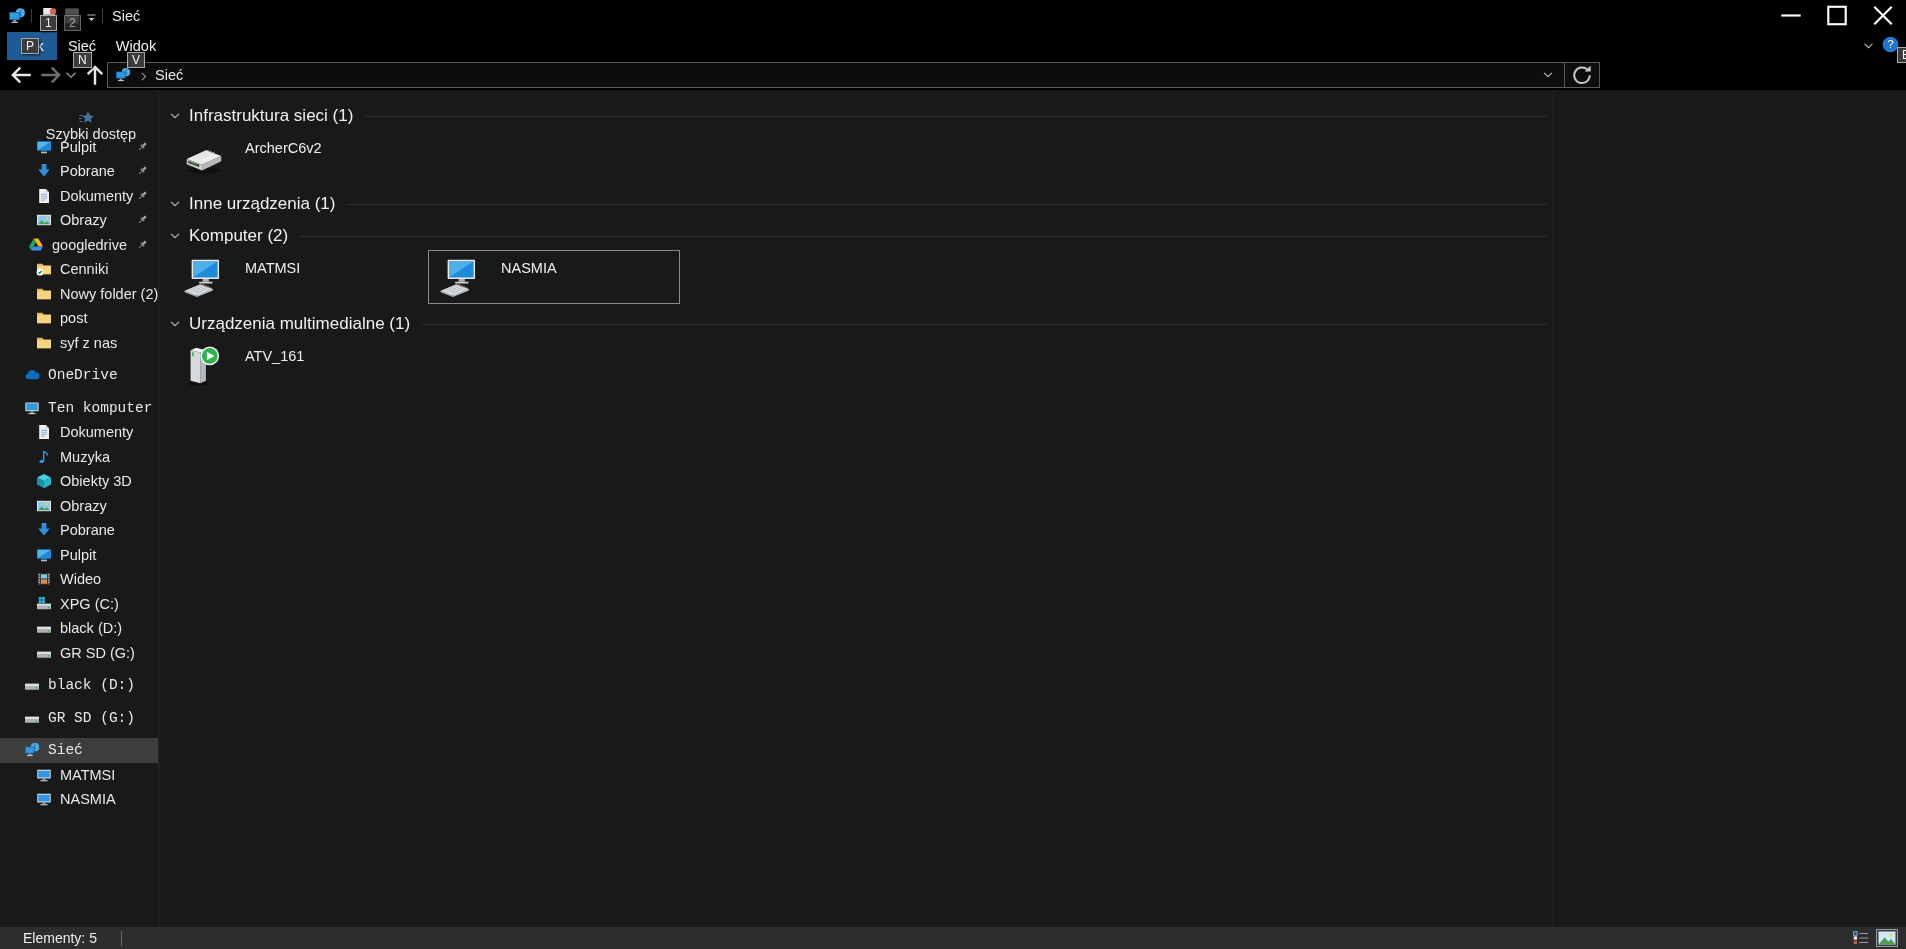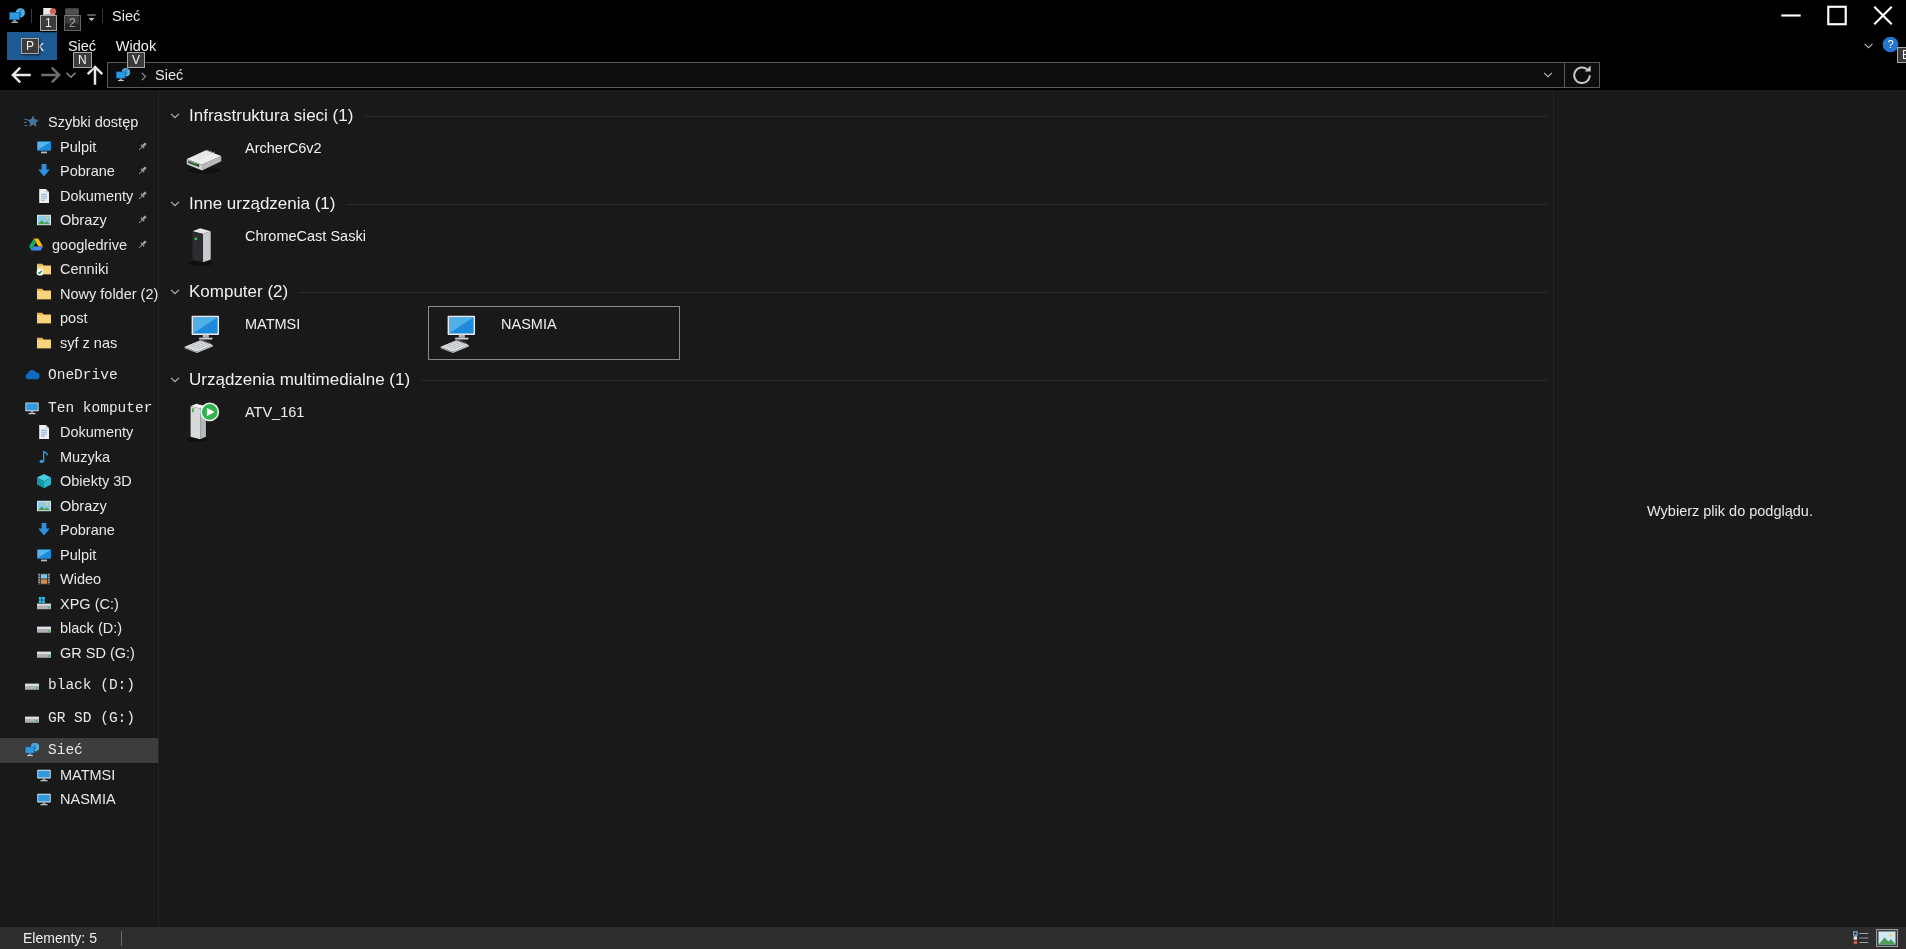--- a/index.html
+++ b/index.html
@@ -193,21 +193,21 @@
     <div class="refresh-btn">
         <svg width="100%" height="100%" viewBox="0 0 16 16" xmlns="http://www.w3.org/2000/svg">
           <path d="M13.2 8.2a5.2 5.2 0 11-1.6-3.8" fill="none" stroke="#c8c8c8" stroke-width="1.3"></path>
           <polygon points="13.8,1.6 13.8,5.6 9.8,5.6" fill="#c8c8c8"></polygon>
         </svg>
       </div>
   </div>
 
   <div class="body">
     <div class="sidebar">
-        <div class="nav-item" style="padding-left: 24px;">
+        <div class="nav-item" style="padding-left: 24px; flex-direction: column;">
           <span class="nav-icon"><svg width="100%" height="100%" viewBox="0 0 16 16" xmlns="http://www.w3.org/2000/svg">
               <path d="M9 1.6l1.8 3.7 4 .6-2.9 2.8.7 4-3.6-1.9-3.6 1.9.7-4L3.2 5.9l4-.6z" fill="#44749e"></path>
               <path d="M.5 5.5h3M-.5 8.5h3M.5 11.5h3" stroke="#44749e" stroke-width="1.2"></path>
             </svg></span>
           <span class="nav-label">Szybki dostęp</span>
         </div>
         <div class="nav-item" style="padding-left: 36px;">
           <span class="nav-icon"><svg width="100%" height="100%" viewBox="0 0 16 16" xmlns="http://www.w3.org/2000/svg">
               <rect x="1" y="2.2" width="14" height="9.6" rx=".7" fill="#1e8ada"></rect>
               <path d="M1.8 3h12.4L1.8 11z" fill="#55b4ec"></path>
@@ -497,32 +497,20 @@
             </div>
           </div>
         </div>
         <div class="section">
           <div class="section-header">
             <span class="chev"><svg width="100%" height="100%" viewBox="0 0 16 16" xmlns="http://www.w3.org/2000/svg">
                 <path d="M3.5 5.5L8 10l4.5-4.5" stroke="#b8b8b8" stroke-width="1.3" fill="none"></path>
               </svg></span>
             <span class="section-title">Inne urządzenia (1)</span>
             <span class="section-rule"></span>
-          </div>
-          <div class="tiles">
-            <div class="tile">
-              <span class="tile-icon"><svg width="100%" height="100%" viewBox="0 0 48 44" xmlns="http://www.w3.org/2000/svg">
-                  <ellipse cx="21" cy="40" rx="13" ry="2.4" fill="#000" opacity=".4"></ellipse>
-                  <polygon points="12,6.5 20,3.5 31,6.5 23,9.5" fill="#e6e6e6"></polygon>
-                  <polygon points="12,6.5 23,9.5 23,39 12,36" fill="#2d2d30"></polygon>
-                  <polygon points="23,9.5 31,6.5 31,36 23,39" fill="#c9cccf"></polygon>
-                  <circle cx="15.5" cy="14.5" r="1.5" fill="#37c44e"></circle>
-                </svg></span>
-              <span class="tile-label">ChromeCast Saski</span>
-            </div>
           </div>
         </div>
         <div class="section">
           <div class="section-header">
             <span class="chev"><svg width="100%" height="100%" viewBox="0 0 16 16" xmlns="http://www.w3.org/2000/svg">
                 <path d="M3.5 5.5L8 10l4.5-4.5" stroke="#b8b8b8" stroke-width="1.3" fill="none"></path>
               </svg></span>
             <span class="section-title">Komputer (2)</span>
             <span class="section-rule"></span>
           </div>
@@ -576,23 +564,20 @@
                   <circle cx="30" cy="13.5" r="9.8" fill="#f4f4f4"></circle>
                   <circle cx="30" cy="13.5" r="8.2" fill="#2fb24c"></circle>
                   <polygon points="27,9 35,13.5 27,18" fill="#fff"></polygon>
                 </svg></span>
               <span class="tile-label">ATV_161</span>
             </div>
           </div>
         </div>
       </div>
     <div class="v-divider" style="left:1553px"></div>
-    <div class="preview">
-      <div class="preview-msg">Wybierz plik do podglądu.</div>
-    </div>
   </div>
 
   <div class="statusbar">
     <span class="status-left">Elementy: 5</span>
     <span class="status-sep"></span>
     <div class="status-right">
       <div class="view-btn">
           <svg width="100%" height="100%" viewBox="0 0 16 16" xmlns="http://www.w3.org/2000/svg">
             <rect x="1.5" y="2.5" width="3" height="3" fill="none" stroke="#7fb2e0" stroke-width="1"></rect>
             <rect x="1.5" y="6.5" width="3" height="3" fill="#e8e8e8"></rect>

